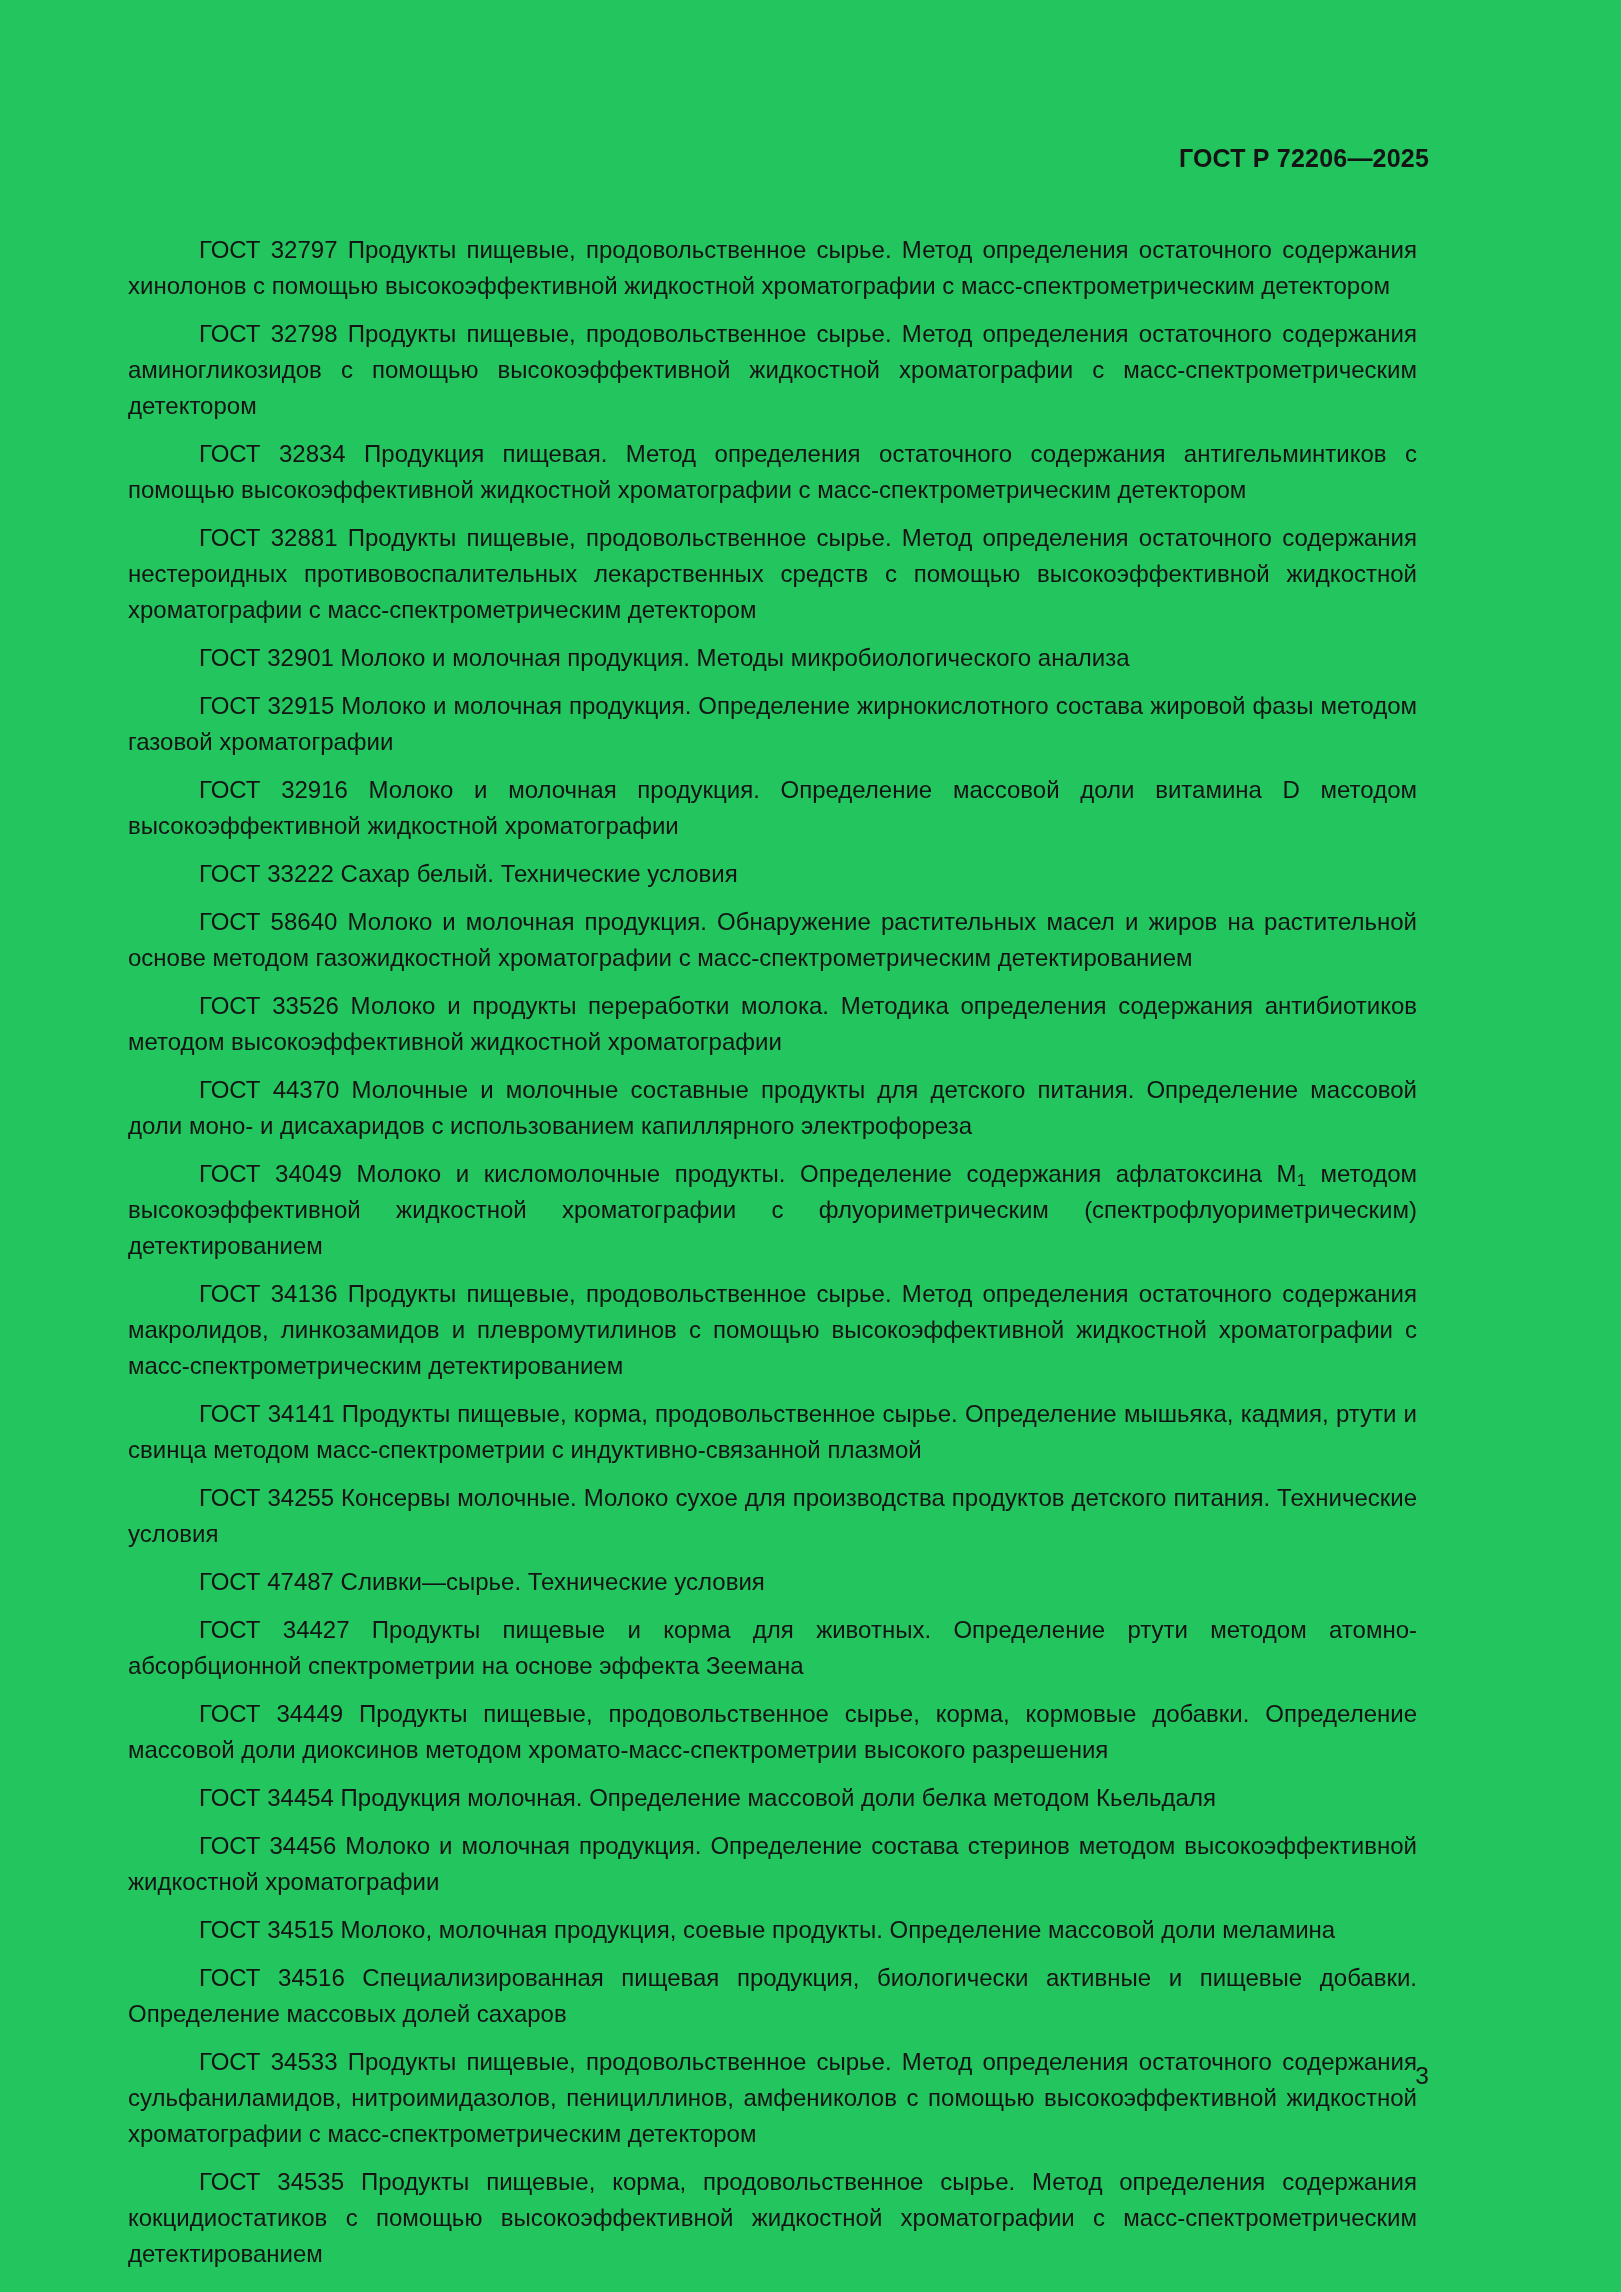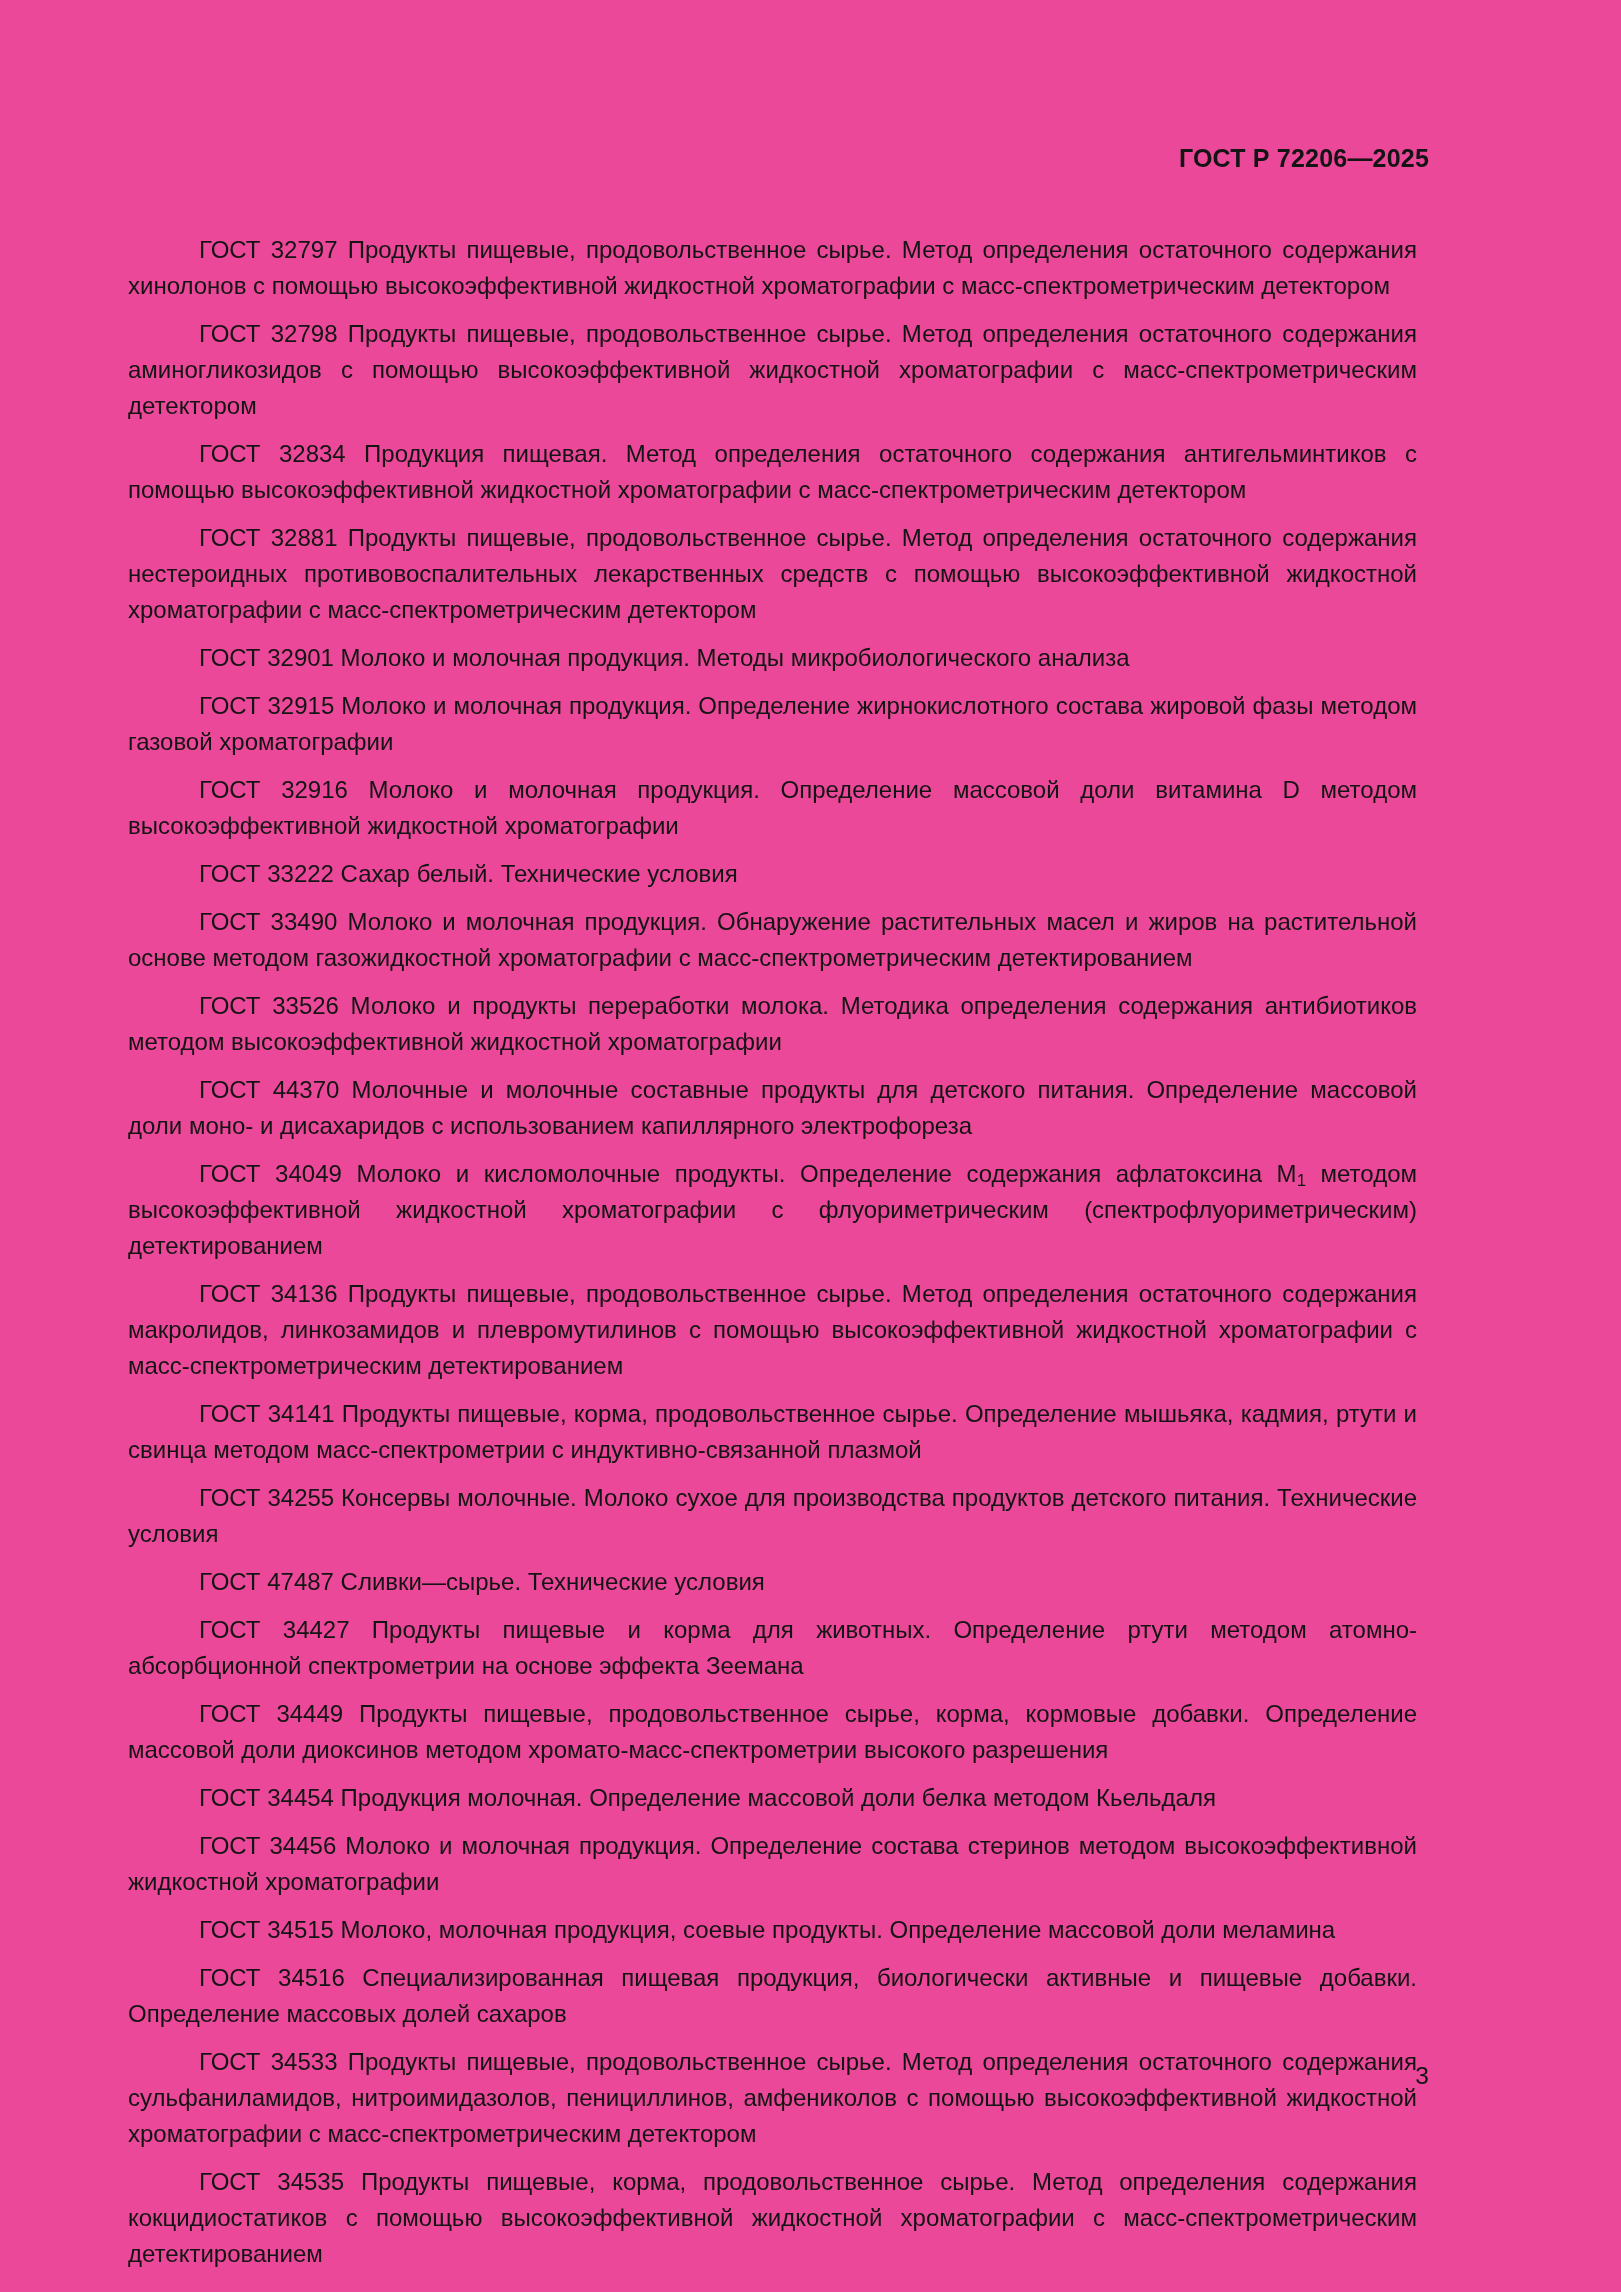--- a/index.html
+++ b/index.html
@@ -6,21 +6,21 @@
   html, body {
     margin: 0;
     padding: 0;
     background: #ffffff;
   }
 
   .page {
     position: relative;
     width: 1621px;
     height: 2293px;
-    background: #ec4899;
+    background: #22c55e;
     margin: 0 auto;
     overflow: hidden;
     font-family: "Liberation Sans", "DejaVu Sans", sans-serif;
     color: #141414;
   }
 
   
   .page-header {
     position: absolute;
     top: 145px;
@@ -82,21 +82,21 @@
 
   <div class="body-block" id="body-block">
       <p class="ref">ГОСТ 32797 Продукты пищевые, продовольственное сырье. Метод определения остаточного содержания хинолонов с помощью высокоэффективной жидкостной хроматографии с масс-спектрометрическим детектором</p>
       <p class="ref">ГОСТ 32798 Продукты пищевые, продовольственное сырье. Метод определения остаточного содержания аминогликозидов с помощью высокоэффективной жидкостной хроматографии с масс-спектрометрическим детектором</p>
       <p class="ref">ГОСТ 32834 Продукция пищевая. Метод определения остаточного содержания антигельминтиков с помощью высокоэффективной жидкостной хроматографии с масс-спектрометрическим детектором</p>
       <p class="ref">ГОСТ 32881 Продукты пищевые, продовольственное сырье. Метод определения остаточного содержания нестероидных противовоспалительных лекарственных средств с помощью высокоэффективной жидкостной хроматографии с масс-спектрометрическим детектором</p>
       <p class="ref">ГОСТ 32901 Молоко и молочная продукция. Методы микробиологического анализа</p>
       <p class="ref">ГОСТ 32915 Молоко и молочная продукция. Определение жирнокислотного состава жировой фазы методом газовой хроматографии</p>
       <p class="ref">ГОСТ 32916 Молоко и молочная продукция. Определение массовой доли витамина D методом высокоэффективной жидкостной хроматографии</p>
       <p class="ref">ГОСТ 33222 Сахар белый. Технические условия</p>
-      <p class="ref">ГОСТ 33490 Молоко и молочная продукция. Обнаружение растительных масел и жиров на растительной основе методом газожидкостной хроматографии с масс-спектрометрическим детектированием</p>
+      <p class="ref">ГОСТ 58640 Молоко и молочная продукция. Обнаружение растительных масел и жиров на растительной основе методом газожидкостной хроматографии с масс-спектрометрическим детектированием</p>
       <p class="ref">ГОСТ 33526 Молоко и продукты переработки молока. Методика определения содержания антибиотиков методом высокоэффективной жидкостной хроматографии</p>
       <p class="ref">ГОСТ 44370 Молочные и молочные составные продукты для детского питания. Определение массовой доли моно- и дисахаридов с использованием капиллярного электрофореза</p>
       <p class="ref"><span>ГОСТ 34049 Молоко и кисломолочные продукты. Определение содержания афлатоксина M</span><sub>1</sub><span> методом высокоэффективной жидкостной хроматографии с флуориметрическим (спектрофлуориметрическим) детектированием</span></p>
       <p class="ref">ГОСТ 34136 Продукты пищевые, продовольственное сырье. Метод определения остаточного содержания макролидов, линкозамидов и плевромутилинов с помощью высокоэффективной жидкостной хроматографии с масс-спектрометрическим детектированием</p>
       <p class="ref">ГОСТ 34141 Продукты пищевые, корма, продовольственное сырье. Определение мышьяка, кадмия, ртути и свинца методом масс-спектрометрии с индуктивно-связанной плазмой</p>
       <p class="ref">ГОСТ 34255 Консервы молочные. Молоко сухое для производства продуктов детского питания. Технические условия</p>
       <p class="ref">ГОСТ 47487 Сливки—сырье. Технические условия</p>
       <p class="ref">ГОСТ 34427 Продукты пищевые и корма для животных. Определение ртути методом атомно-абсорбционной спектрометрии на основе эффекта Зеемана</p>
       <p class="ref">ГОСТ 34449 Продукты пищевые, продовольственное сырье, корма, кормовые добавки. Определение массовой доли диоксинов методом хромато-масс-спектрометрии высокого разрешения</p>
       <p class="ref">ГОСТ 34454 Продукция молочная. Определение массовой доли белка методом Кьельдаля</p>

